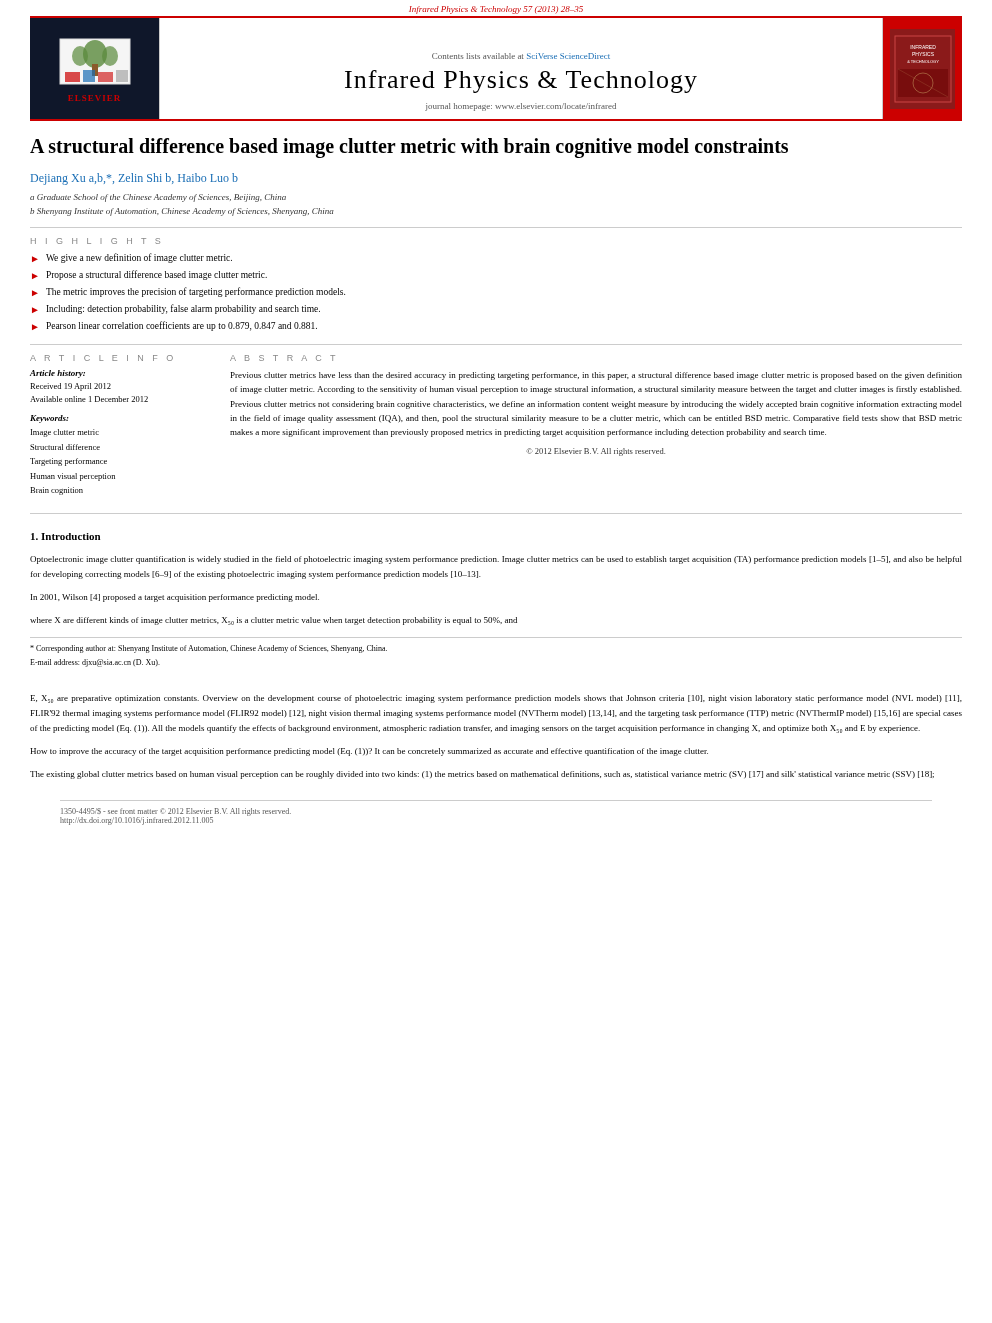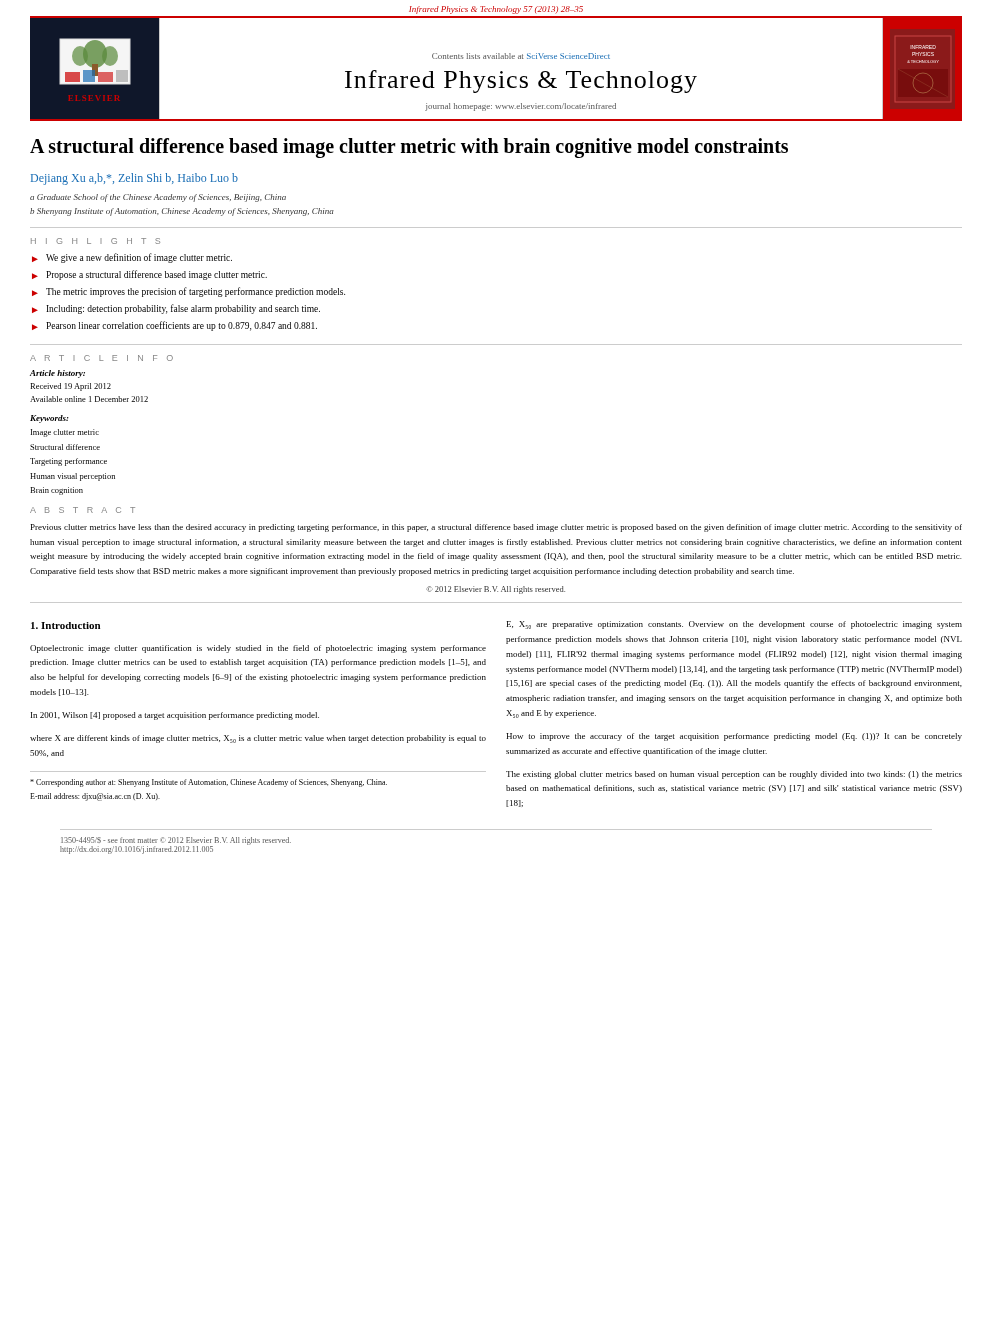--- a/index.html
+++ b/index.html
@@ -154,22 +154,22 @@
     }
     .highlight-bullet {
       color: #c00;
       margin-right: 6px;
       font-size: 10px;
     }
 
     
     .two-col {
       display: flex;
+      gap: 20px;
       margin: 8px 0;
-      flex-direction: column;
     }
     .col-left {
       width: 180px;
       flex-shrink: 0;
     }
     .col-right {
       flex: 1;
     }
 
     
@@ -212,20 +212,21 @@
 
     
     .article-body {
       margin-top: 14px;
     }
 
     
     .body-two-col {
       display: flex;
       gap: 20px;
+      flex-direction: column;
     }
     .body-col {
       flex: 1;
       font-size: 9px;
       line-height: 1.6;
       text-align: justify;
     }
 
     .section-heading {
       font-size: 11px;

